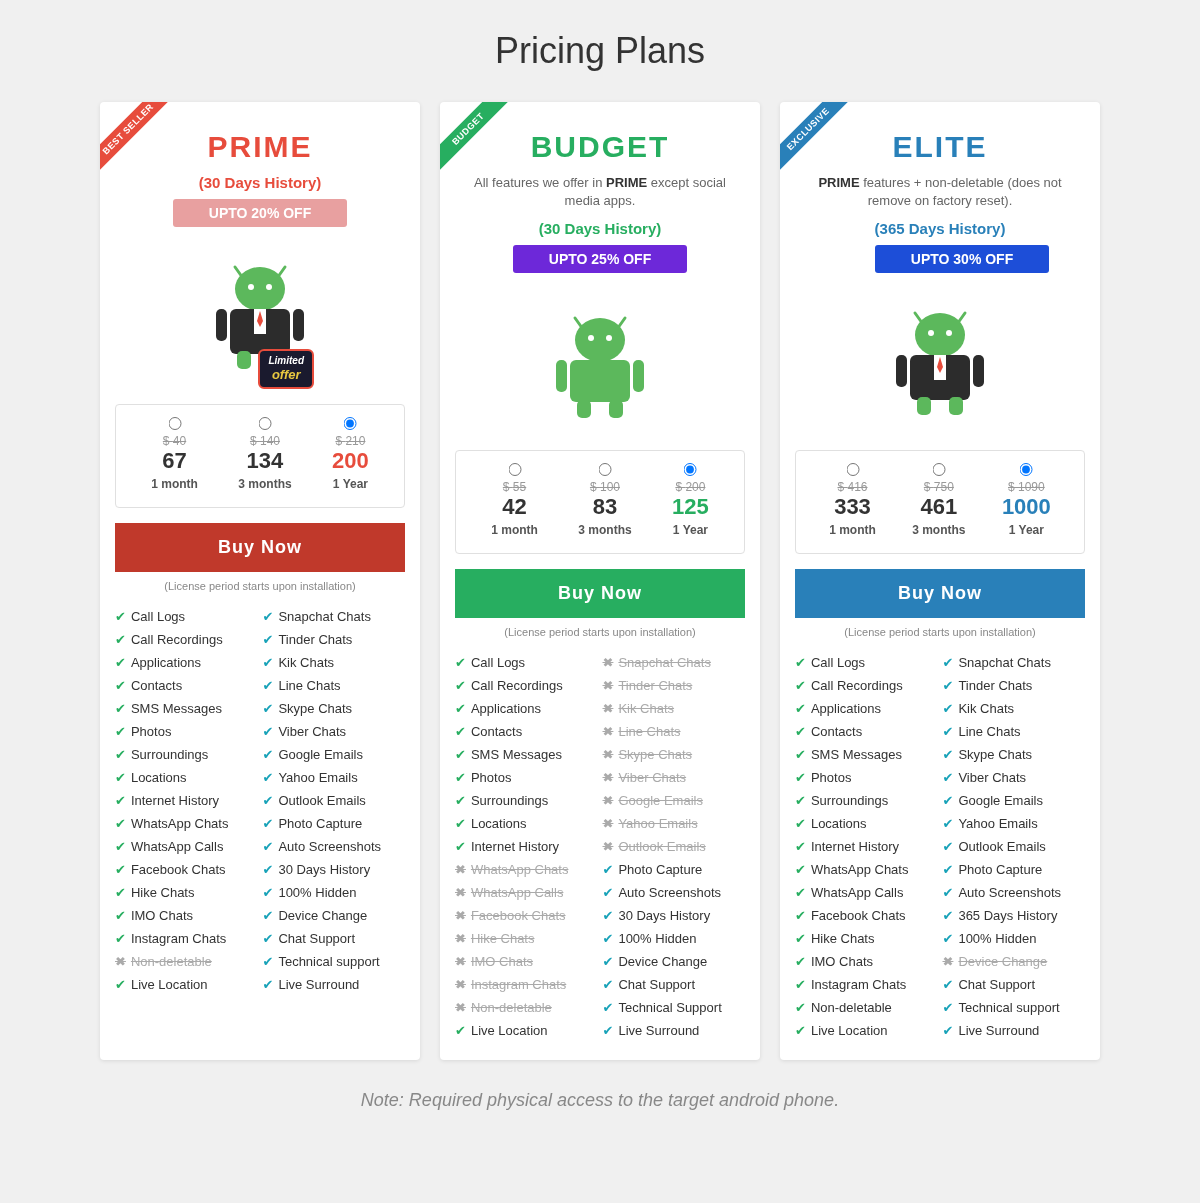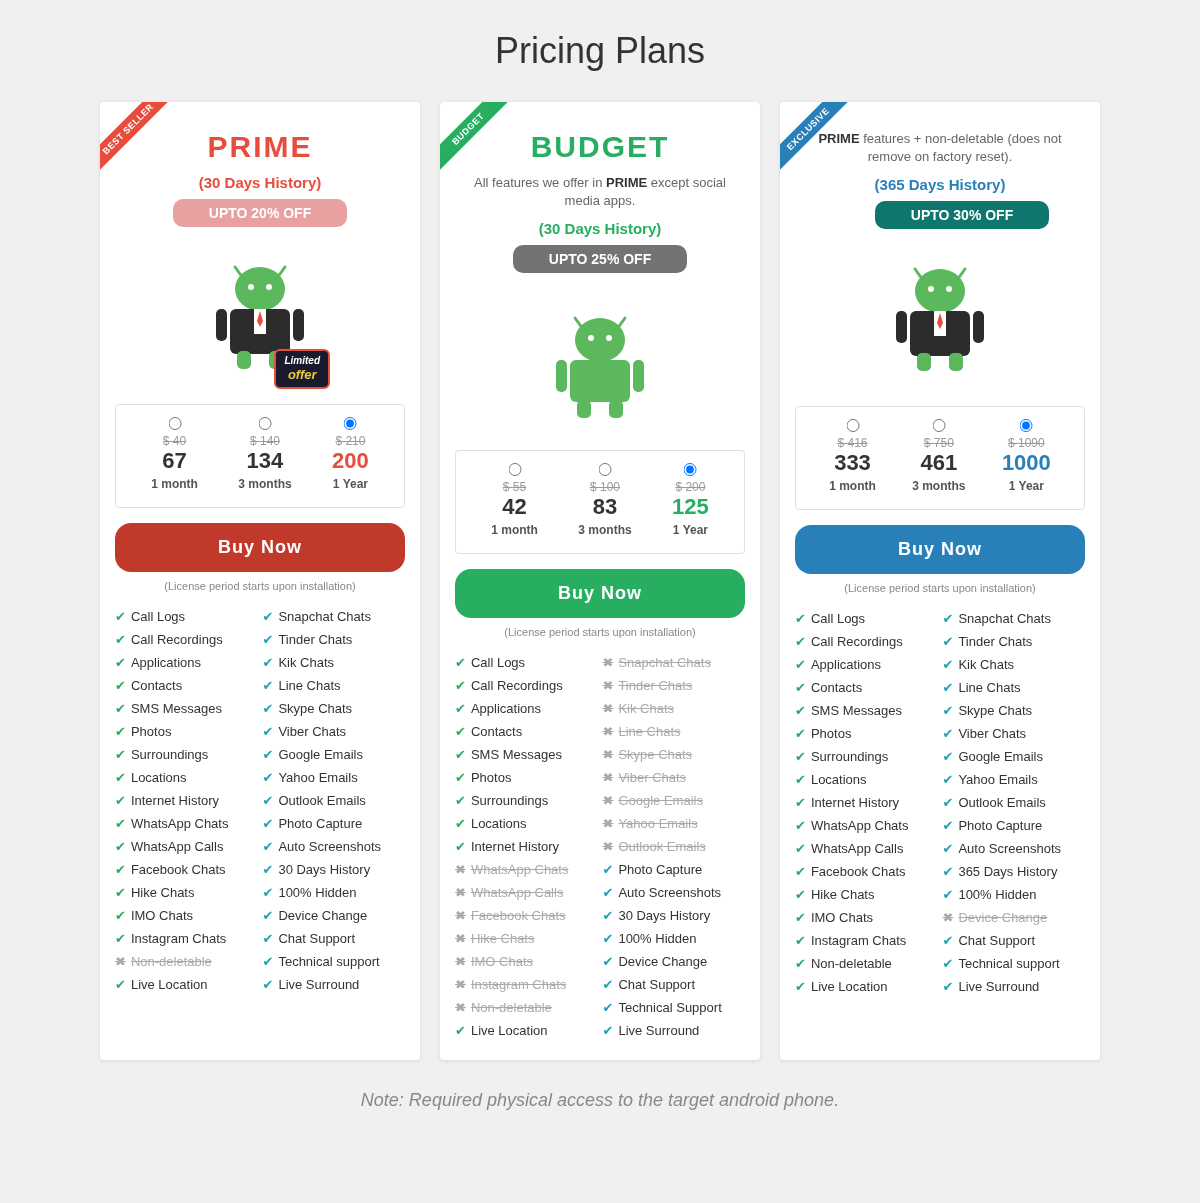--- a/index.html
+++ b/index.html
@@ -89,42 +89,42 @@
       font-size: 15px;
       font-weight: 600;
       margin-bottom: 8px;
     }
     .history-prime { color: #e74c3c; }
     .history-budget { color: #27ae60; }
     .history-elite { color: #2980b9; }
     .discount-badge {
       display: inline-block;
       padding: 6px 36px;
-      border-radius: 10px;
+      border-radius: 3px;
       font-weight: bold;
       font-size: 14px;
       color: #fff;
       margin-bottom: 12px;
     }
     .discount-prime { background: #e8a0a0; }
-    .discount-budget { background: #737373; }
-    .discount-elite { background: #0f766e; margin-left: 44px; }
+    .discount-budget { background: #6d28d9; }
+    .discount-elite { background: #1d4ed8; margin-left: 44px; }
     .android-img {
       width: 140px;
       height: 140px;
       margin: 0 auto 15px;
       display: flex;
       align-items: center;
       justify-content: center;
       position: relative;
     }
     .limited-offer-badge {
       position: absolute;
       bottom: 0;
-      right: 0;
+      right: 16px;
       background: #1a1a2e;
       border: 2px solid #e74c3c;
       border-radius: 6px;
       color: #fff;
       font-size: 11px;
       font-weight: bold;
       font-style: italic;
       padding: 4px 8px;
       line-height: 1.2;
       text-align: center;
@@ -168,21 +168,21 @@
       font-size: 12px;
       color: #555;
       font-weight: 600;
     }
     .buy-btn {
       display: block;
       width: calc(100% - 30px);
       margin: 0 15px 8px;
       padding: 14px;
       border: none;
-      border-radius: 16px;
+      border-radius: 0;
       color: #fff;
       font-size: 18px;
       font-weight: bold;
       cursor: pointer;
       letter-spacing: 1px;
     }
     .buy-btn-prime { background: #c0392b; }
     .buy-btn-budget { background: #27ae60; }
     .buy-btn-elite { background: #2980b9; }
     .license-note {
@@ -626,20 +626,21 @@
           <span class="feature-icon check-teal">✔</span>
           <span>Live Surround</span>
         </div>
       </div>
     </div>
     <div class="plan-card">
       <div class="ribbon ribbon-elite">
         <span style="background:#2980b9">EXCLUSIVE</span>
       </div>
       <div class="plan-header">
+    <div class="plan-name plan-name-elite">ELITE</div>
     <div class="plan-description"><strong>PRIME</strong> features + non-deletable (does not remove on factory reset).</div>
     <div class="history-label history-elite">(365 Days History)</div>
     <div class="discount-badge discount-elite">UPTO 30% OFF</div>
   </div>
       <div class="android-img">
         <svg viewBox="0 0 100 120" width="110" height="120" xmlns="http://www.w3.org/2000/svg">
 
     <line x1="35" y1="22" x2="25" y2="8" stroke="#5cb85c" stroke-width="3" stroke-linecap="round"></line>
     <line x1="65" y1="22" x2="75" y2="8" stroke="#5cb85c" stroke-width="3" stroke-linecap="round"></line>
 

